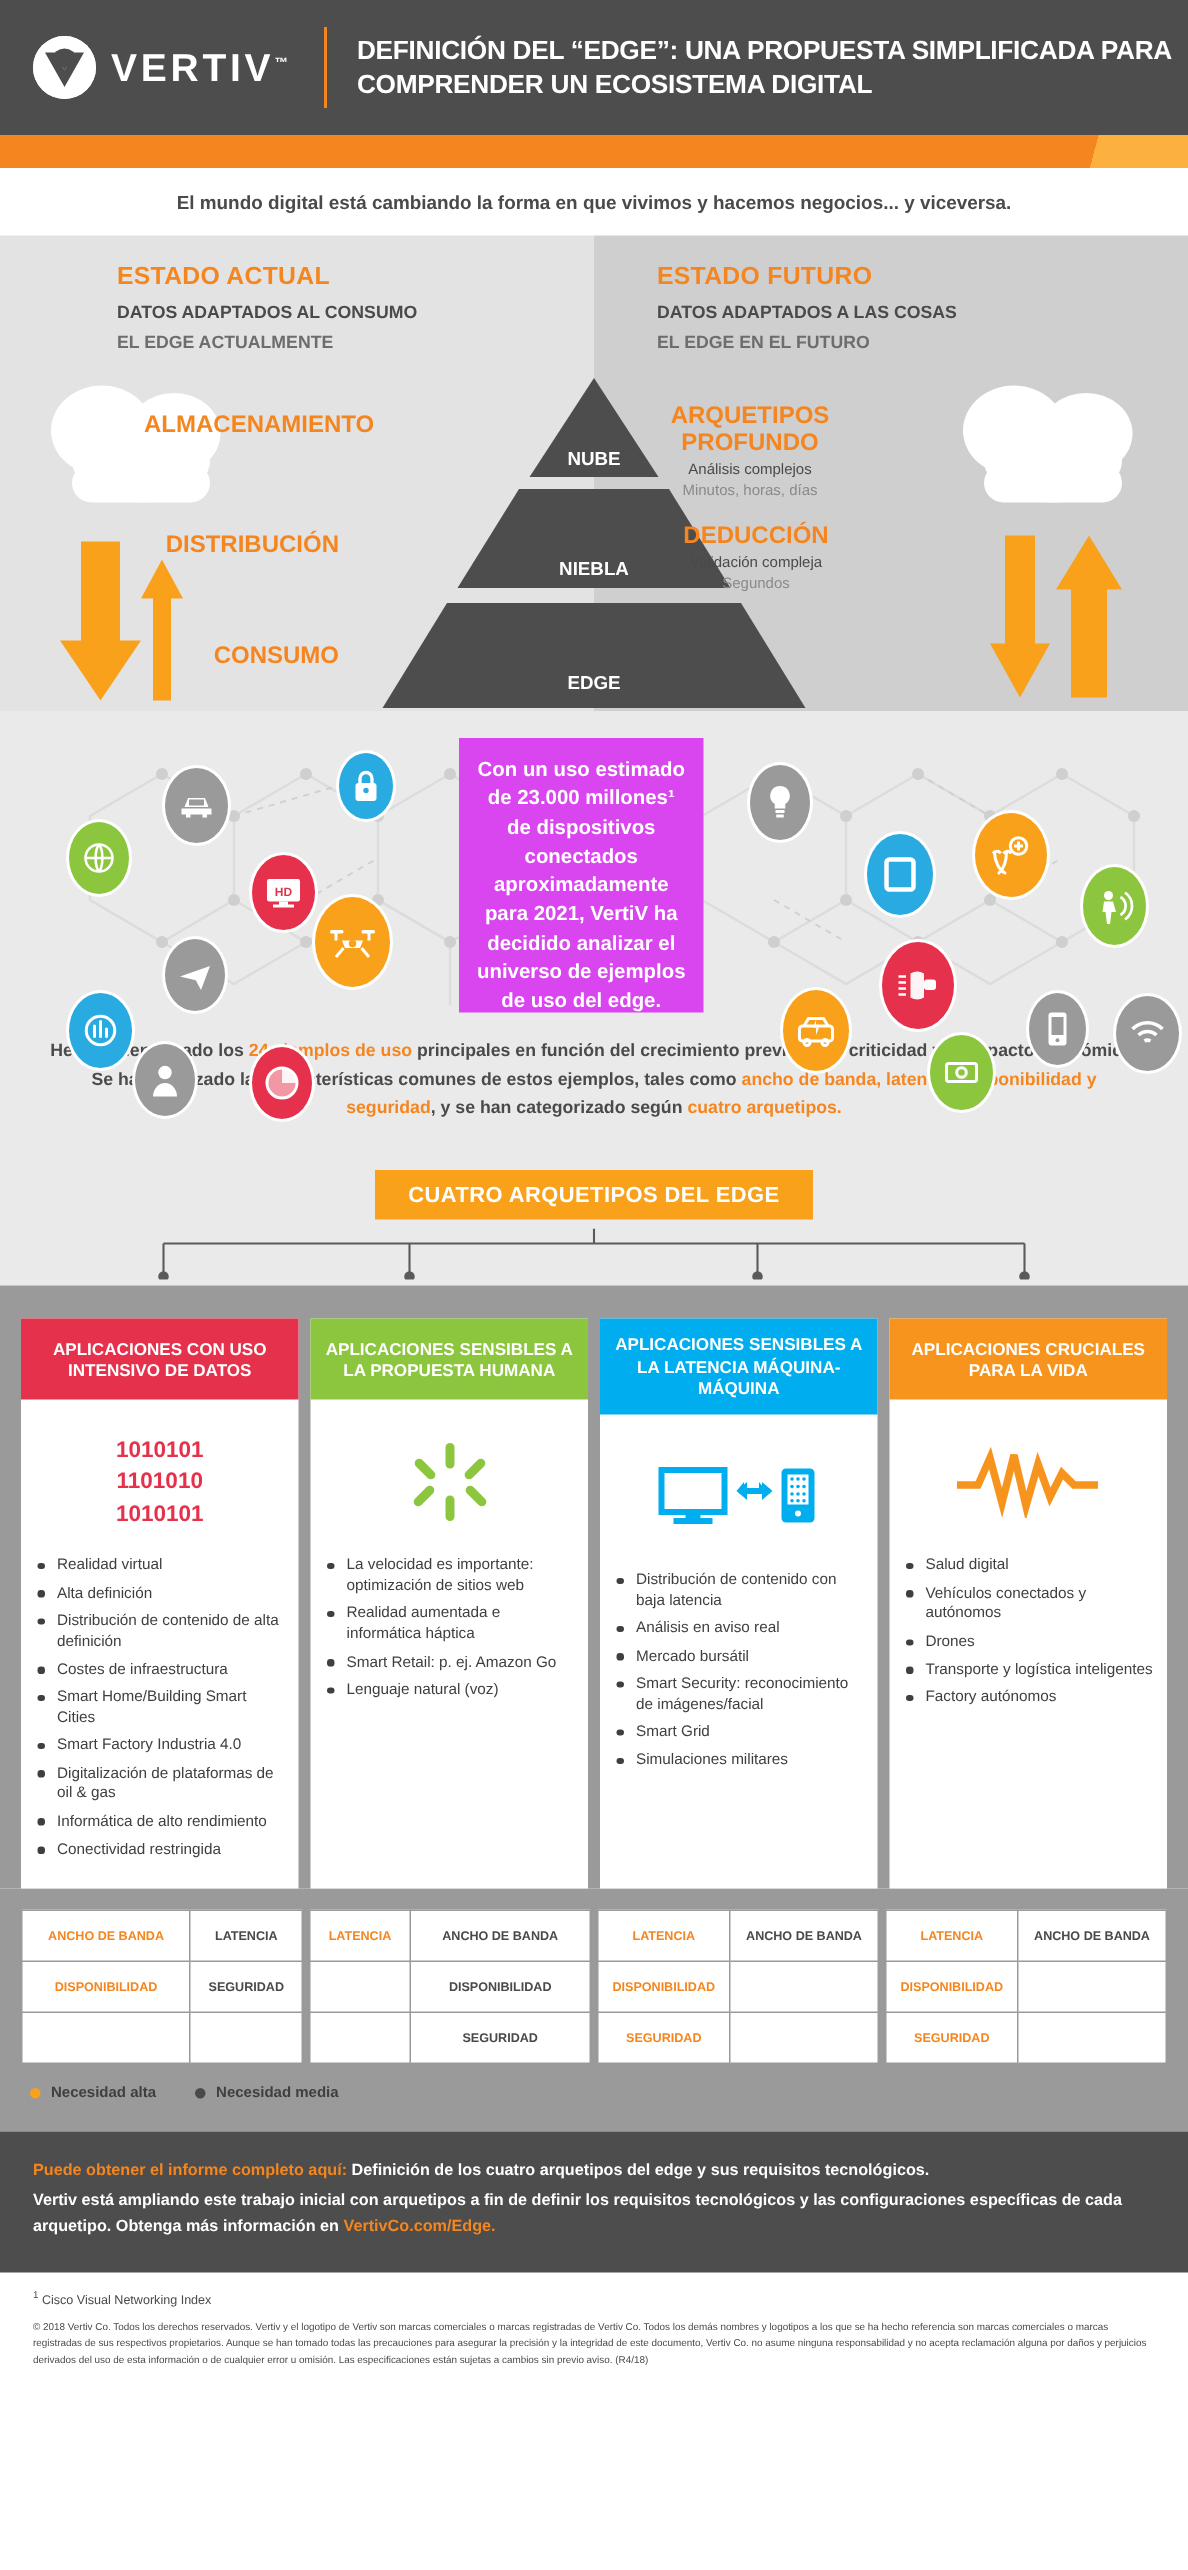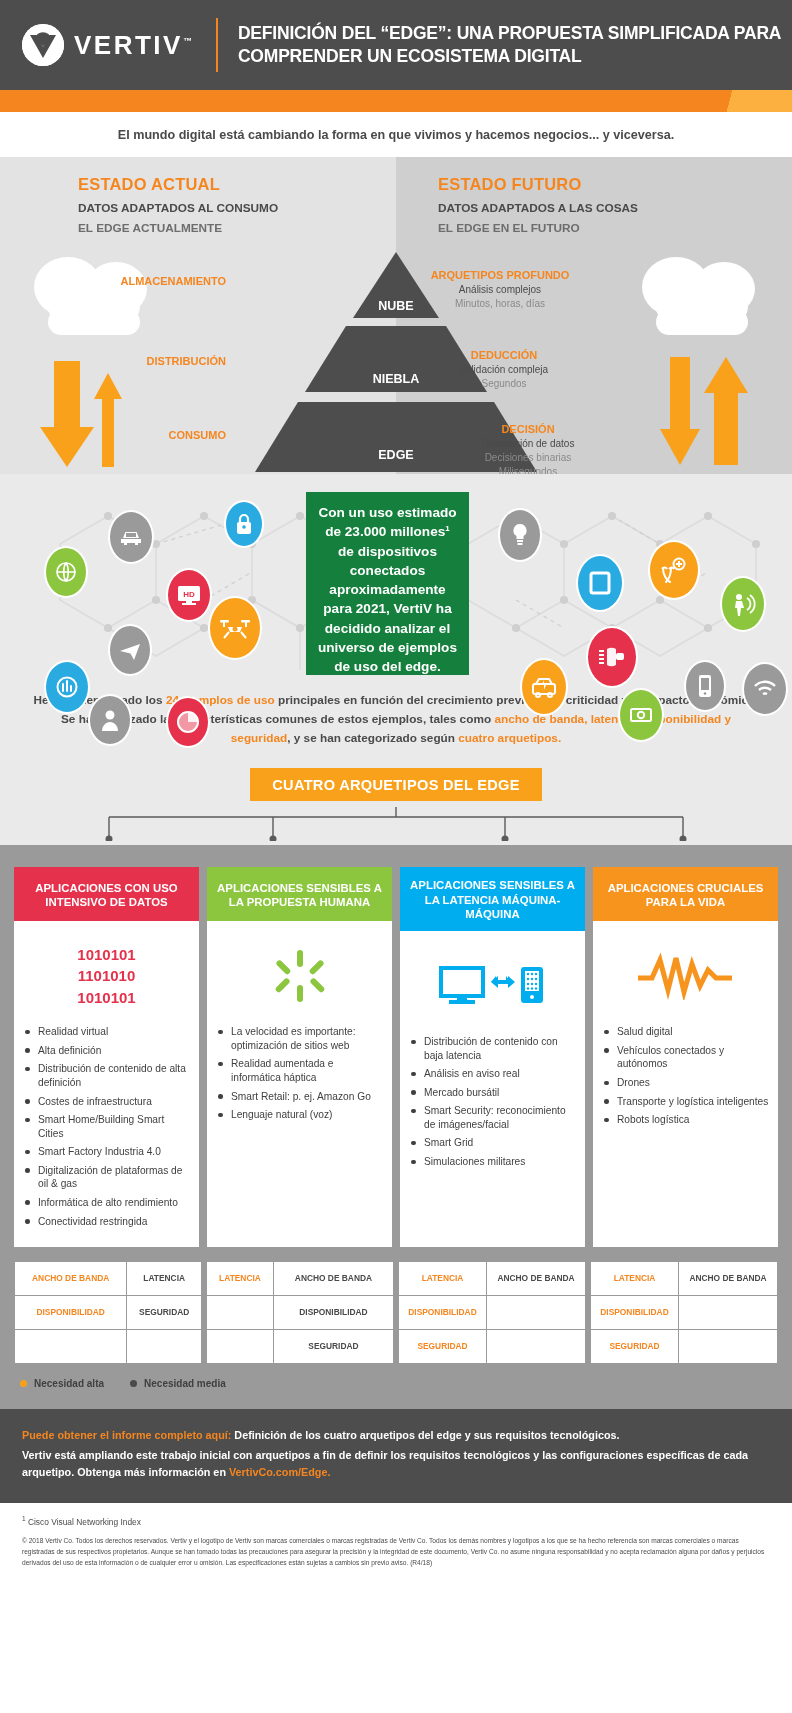--- a/index.html
+++ b/index.html
@@ -68,53 +68,54 @@
   }
   .state-sub2 {
     color: #6d6d6d; font-size: 11.8px; font-weight: bold; margin-top: 6px;
   }
 
   .cloud { position: absolute; }
   .arrows { position: absolute; }
 
   .pyramid { position: absolute; left: 234px; top: 95px; width: 324px; height: 225px; }
 
-  .pyr-label { position: absolute; font-size: 11px; font-weight: bold; color: #f5861f; }
+  .pyr-label { position: absolute; font-size: 16px; font-weight: bold; color: #f5861f; }
   .pyr-lab-l { text-align: right; }
   .pyr-note { font-size: 10px; font-weight: normal; color: #4a4a4a; margin-top: 3px; }
   .pyr-note.dim { color: #8a8a8a; }
   .pyr-right-block { position: absolute; text-align: center; }
 
   
   .iot-sec { background: #eaeaea; position: relative; padding-bottom: 4px; }
   .iot-inner { position: relative; height: 205px; }
   .hex-svg { position: absolute; left: 0; top: 0; }
   .iot-icon {
     position: absolute; border-radius: 50%;
     display: flex; align-items: center; justify-content: center;
     border: 2.5px solid #ffffff;
   }
   .callout {
     position: absolute; left: 306px; top: 18px; width: 163px; height: 183px;
-    background: #15803d; color: #ffffff; font-size: 13.6px; font-weight: bold;
+    background: #d946ef; color: #ffffff; font-size: 13.6px; font-weight: bold;
     line-height: 1.42; text-align: center; padding: 11px 10px 0;
   }
 
   .iot-para {
     padding: 12px 30px 20px; text-align: center;
     font-size: 11.8px; font-weight: bold; line-height: 1.62; color: #4a4a4a;
   }
   .iot-para .o { color: #f5861f; }
 
   
   .arq-title-wrap { text-align: center; background: #eaeaea; padding-bottom: 6px; }
   .arq-title {
     display: inline-block; background: #f9a11b; color: #ffffff;
     font-size: 14.6px; font-weight: bold; letter-spacing: 0.3px;
     padding: 9px 22px 8px;
+    margin-top: 12px;
   }
   .connector { background: #eaeaea; height: 34px; }
 
   
   .cards-sec { background: #9a9a9a; padding: 22px 14px 0; position: relative; }
   .cards-row { display: flex; gap: 8px; align-items: stretch; }
   .card { flex: 1 1 0; background: #ffffff; display: flex; flex-direction: column; }
   .card-head {
     color: #ffffff; font-size: 11.4px; font-weight: bold; text-align: center;
     line-height: 1.25; padding: 11px 6px 10px; min-height: 54px;
@@ -261,26 +262,20 @@
 
       <div class="pyr-right-block" style="left:400px;top:112px;width:200px;">
         <div class="pyr-label" style="position:static;">ARQUETIPOS PROFUNDO</div>
         <div class="pyr-note">Análisis complejos</div>
         <div class="pyr-note dim">Minutos, horas, días</div>
       </div>
       <div class="pyr-right-block" style="left:414px;top:192px;width:180px;">
         <div class="pyr-label" style="position:static;">DEDUCCIÓN</div>
         <div class="pyr-note">Validación compleja</div>
         <div class="pyr-note dim">Segundos</div>
-      </div>
-      <div class="pyr-right-block" style="left:438px;top:266px;width:180px;">
-        <div class="pyr-label" style="position:static;">DECISIÓN</div>
-        <div class="pyr-note">Generación de datos</div>
-        <div class="pyr-note dim">Decisiones binarias</div>
-        <div class="pyr-note dim">Milisegundos</div>
       </div>
 
     </div>
   </div>
 
   <div class="iot-sec">
     <div class="iot-inner">
 
       <svg class="hex-svg" width="792" height="205" viewBox="0 0 792 205">
         <g stroke="#dcdcdc" stroke-width="1.6" fill="none">
@@ -593,21 +588,21 @@
           <div class="card-art">
             <svg width="104" height="48" viewBox="0 0 104 48">
               <path d="M4 26 H18 L26 8 L34 38 L42 6 L50 40 L58 12 L66 34 L74 18 L82 26 H98" fill="none" stroke="#f7941e" stroke-width="5" stroke-linejoin="miter" stroke-linecap="butt"></path>
             </svg>
           </div>
           <ul class="bullets" style="color:#f7941e;">
             <li><span style="color:#3f3f3f">Salud digital</span></li>
             <li><span style="color:#3f3f3f">Vehículos conectados y autónomos</span></li>
             <li><span style="color:#3f3f3f">Drones</span></li>
             <li><span style="color:#3f3f3f">Transporte y logística inteligentes</span></li>
-            <li><span style="color:#3f3f3f">Robots logística</span></li>
+            <li><span style="color:#3f3f3f">Factory autónomos</span></li>
           </ul>
         </div>
       </div>
 
     </div>
   </div>
 
   <div class="attr-row">
     <table class="attr-tbl">
         <tbody>

